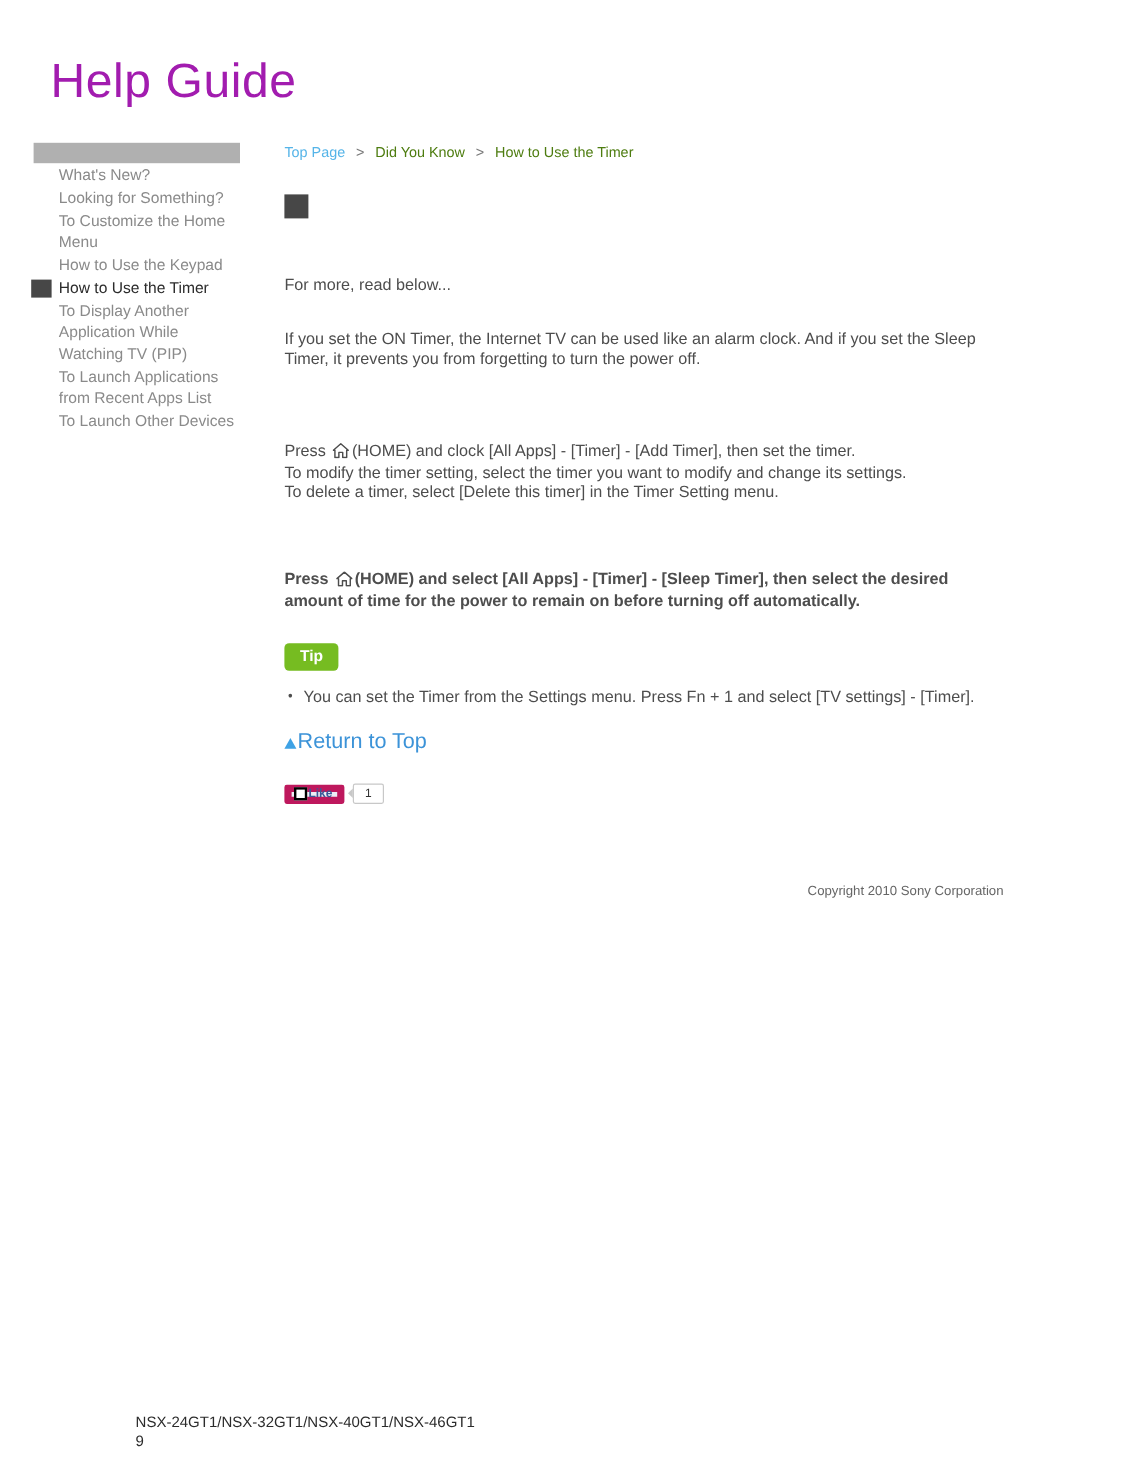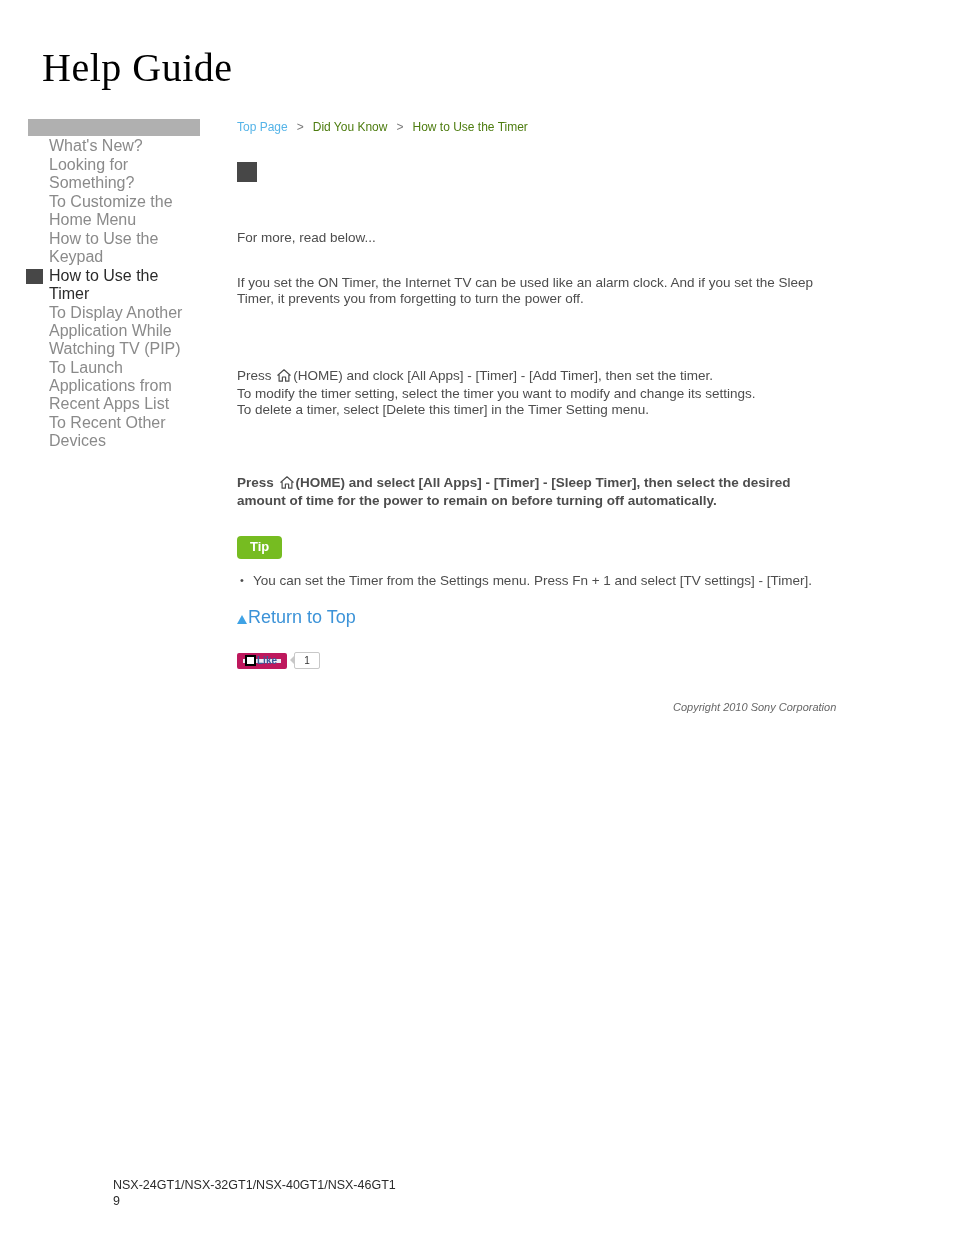--- a/index.html
+++ b/index.html
@@ -18,24 +18,23 @@
   }
 
   
   .logo {
     position: absolute;
     left: 42px;
     top: 48px;
     font-size: 40px;
     font-weight: 300;
     letter-spacing: 0.5px;
-    color: #000000;
+    color: #a21caf;
     line-height: 1;
     white-space: nowrap;
-    font-family: Liberation Serif, serif;
   }
 
   
   .sidebar {
     position: absolute;
     left: 28px;
     top: 119px;
     width: 172px;
   }
   .sidebar-header-bar {
@@ -44,21 +43,21 @@
     background: #b0b0b0;
   }
   .nav-list {
     margin: 0;
     padding: 0;
     list-style: none;
     position: relative;
   }
   .nav-item {
     position: relative;
-    font-size: 16px;
+    font-size: 13px;
     line-height: 18px;
     color: #8a8a8a;
     padding-left: 21px;
     padding-top: 1px;
     white-space: normal;
   }
   .nav-item.active {
     color: #2b2b2b;
     font-weight: normal;
   }
@@ -235,26 +234,25 @@
     height: 0;
     border-top: 4px solid transparent;
     border-bottom: 4px solid transparent;
     border-right: 4px solid #c8c8c8;
   }
 
   
   .copyright {
     position: absolute;
     left: 673px;
-    top: 700px;
+    top: 736px;
     font-size: 11px;
     line-height: 14px;
     color: #666666;
     white-space: nowrap;
-    font-style: italic;
   }
 
   
   .page-footer {
     position: absolute;
     left: 113px;
     top: 1177px;
     width: 728px;
     display: flex;
     justify-content: space-between;
@@ -288,21 +286,21 @@
       <span class="nav-marker"></span>
       <span>How to Use the Timer</span>
     </li>
     <li class="nav-item">
       <span>To Display Another Application While Watching TV (PIP)</span>
     </li>
     <li class="nav-item">
       <span>To Launch Applications from Recent Apps List</span>
     </li>
     <li class="nav-item">
-      <span>To Recent Other Devices</span>
+      <span>To Launch Other Devices</span>
     </li>
   </ul>
 </div>
 
 <div class="content">
 
   <div class="breadcrumb">
     <a class="crumb-link" href="#">Top Page</a><span class="crumb-sep">&gt;</span><span class="crumb-current">Did You Know</span><span class="crumb-sep">&gt;</span><span class="crumb-current">How to Use the Timer</span>
   </div>
 

